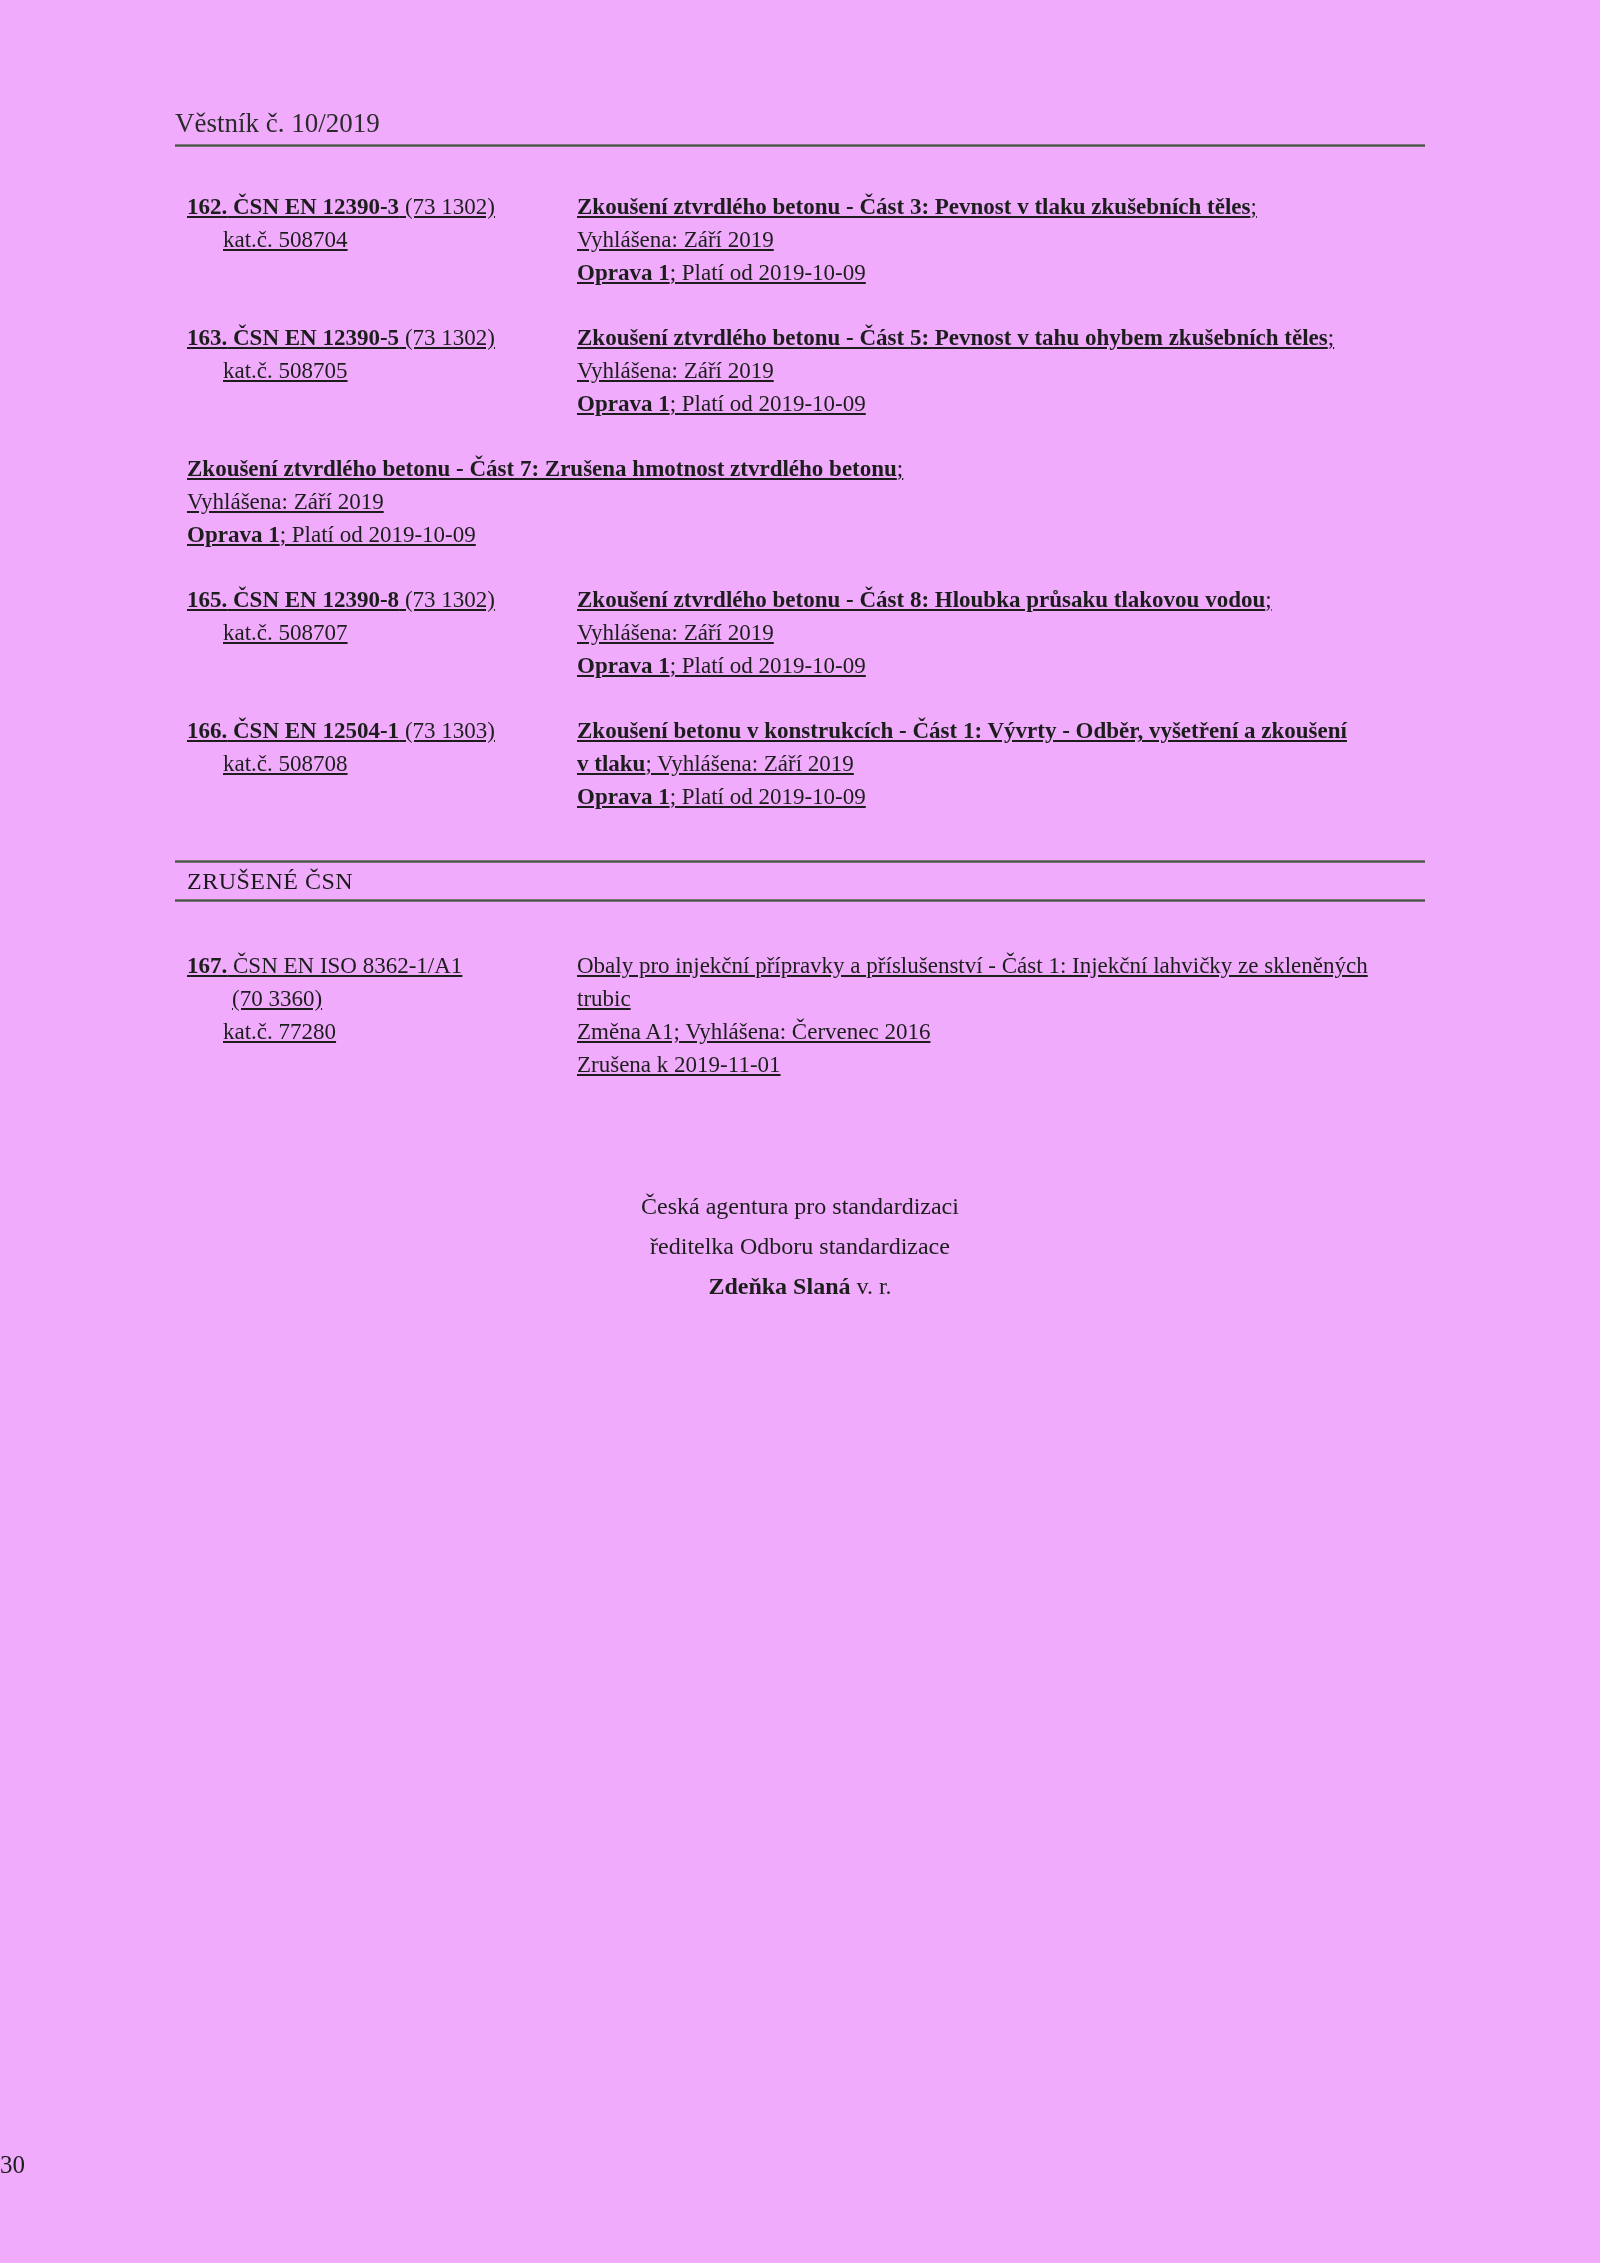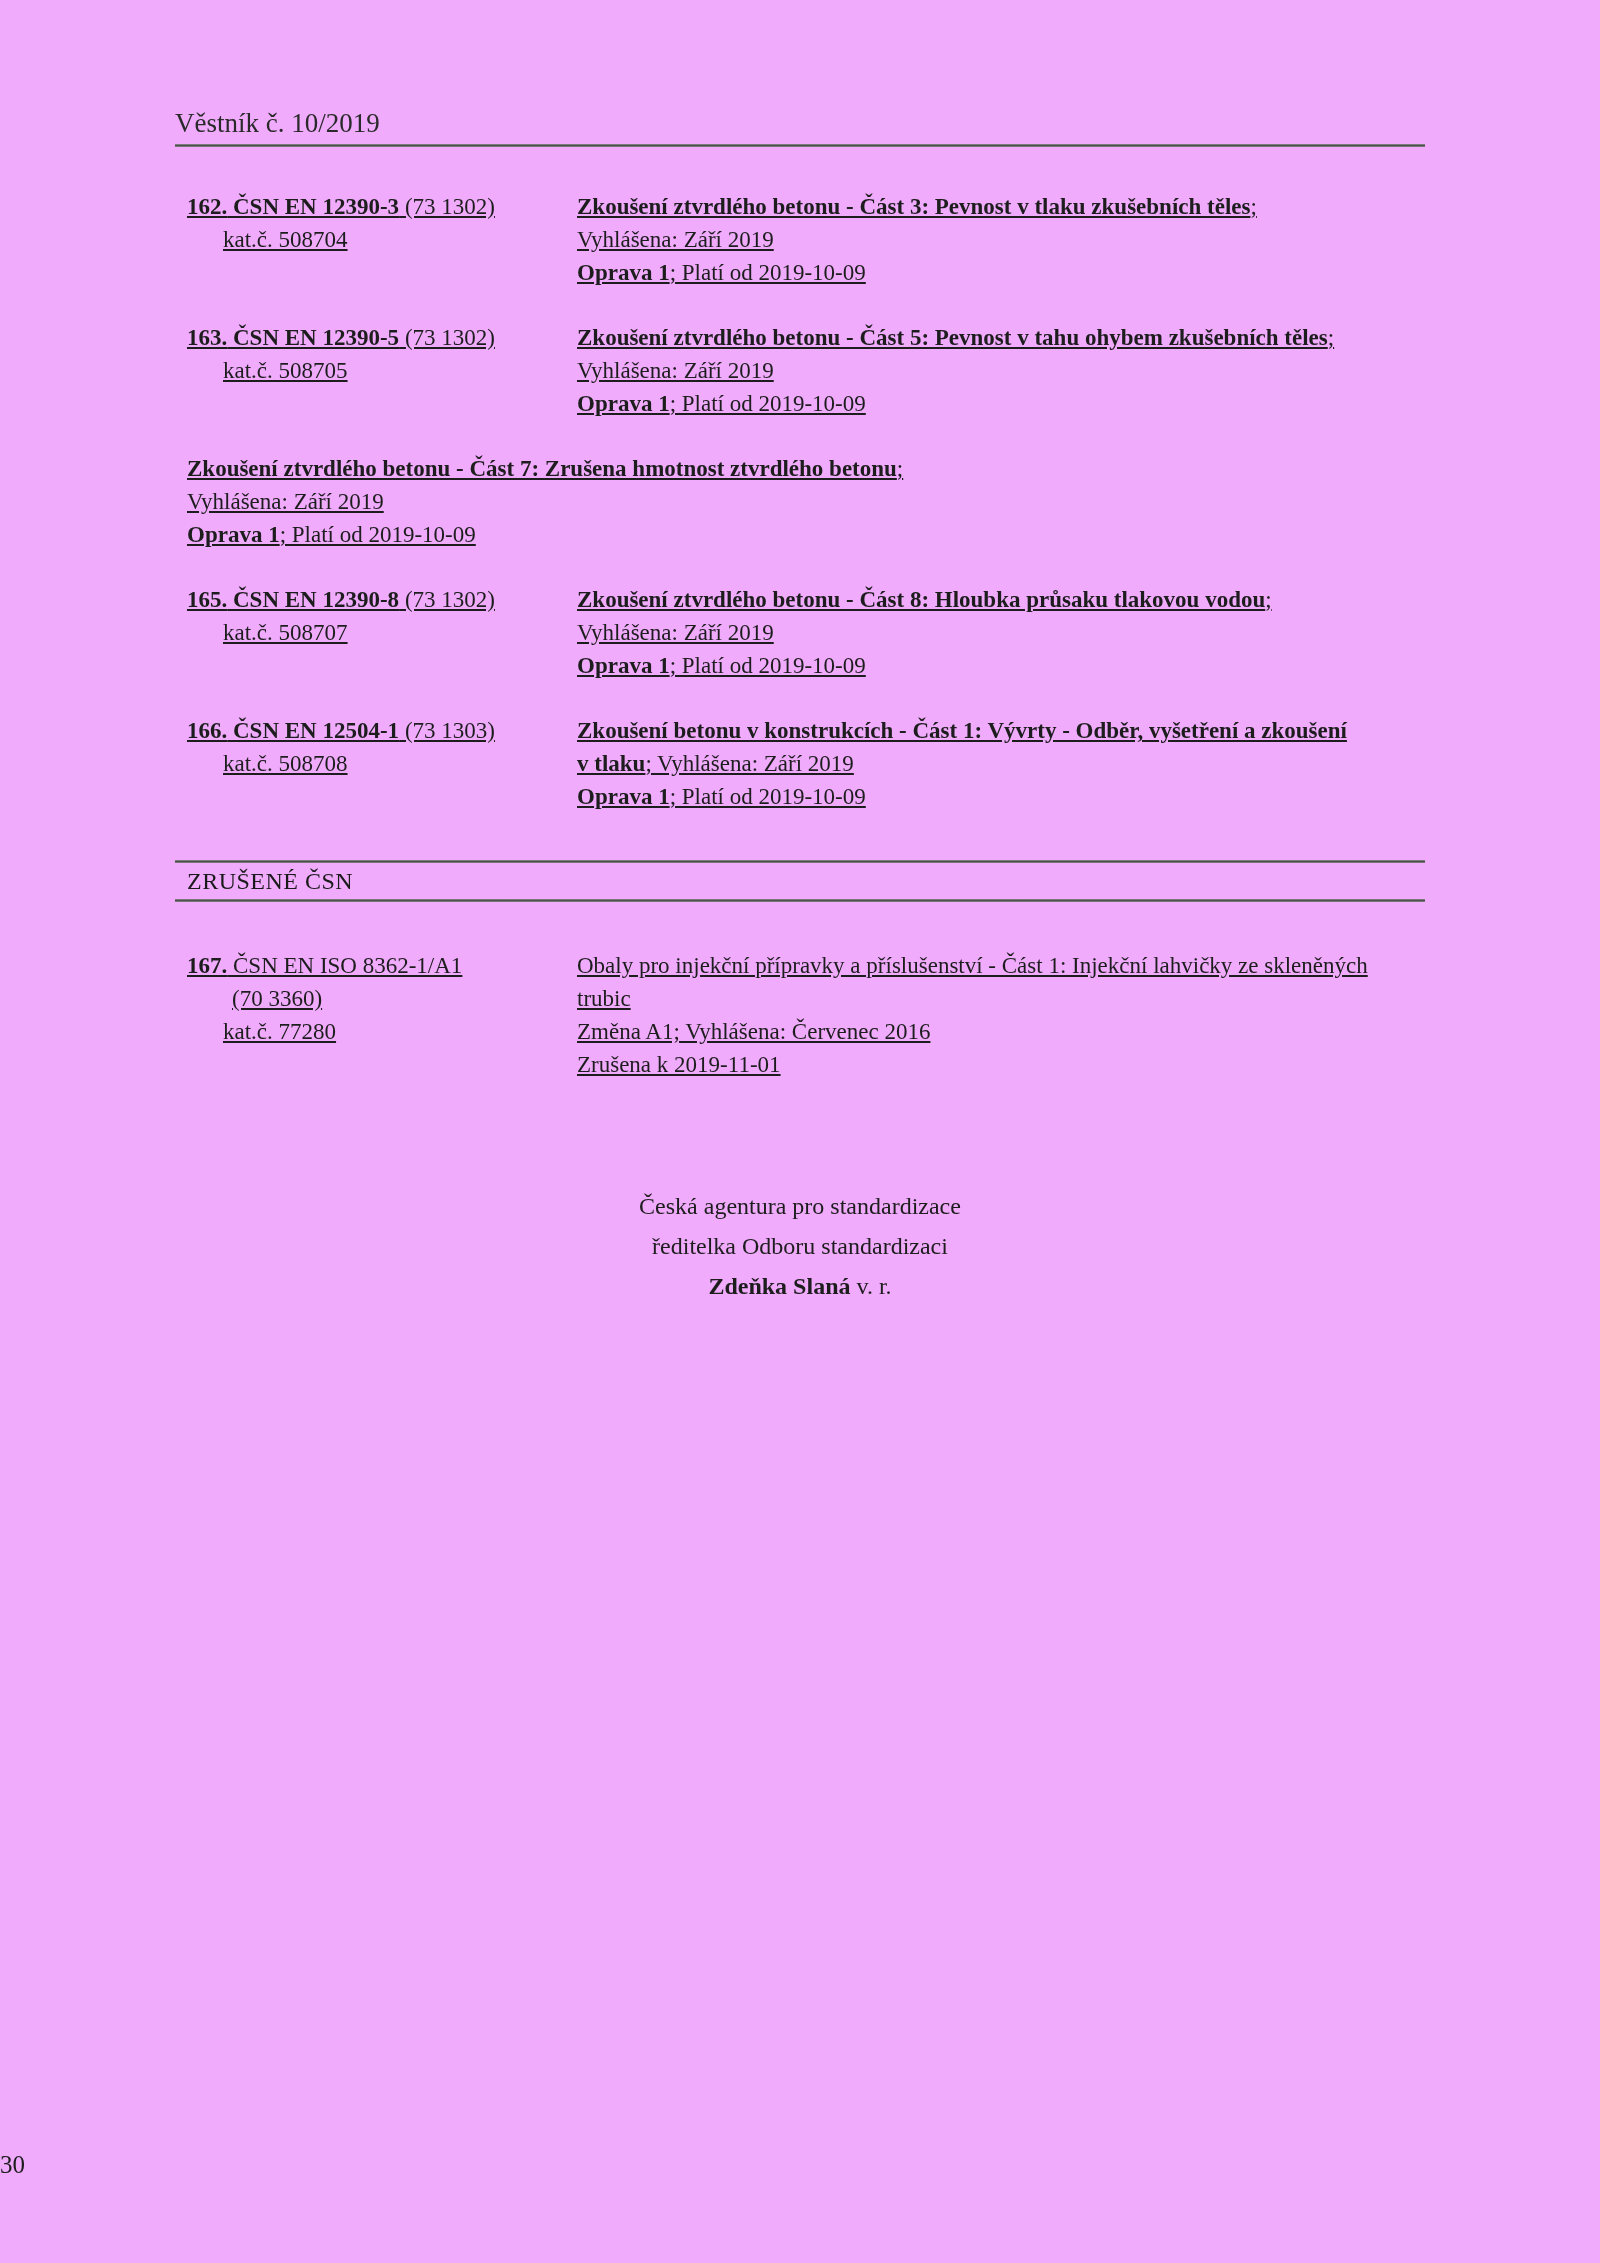--- a/index.html
+++ b/index.html
@@ -178,20 +178,20 @@
         <div class="line">Obaly pro injekční přípravky a příslušenství - Část 1: Injekční lahvičky ze skleněných</div>
         <div class="line">trubic</div>
         <div class="line">Změna A1; Vyhlášena: Červenec 2016</div>
         <div class="line">Zrušena k 2019-11-01</div>
       </div>
     </div>
 
   </main>
 
   <div class="signature">
-    <div>Česká agentura pro standardizace</div>
-    <div>ředitelka Odboru standardizaci</div>
+    <div>Česká agentura pro standardizaci</div>
+    <div>ředitelka Odboru standardizace</div>
     <div><span class="b">Zdeňka Slaná</span><span> v. r.</span></div>
   </div>
 
   <div class="page-number">30</div>
 
 </div>
 
 </body></html>

